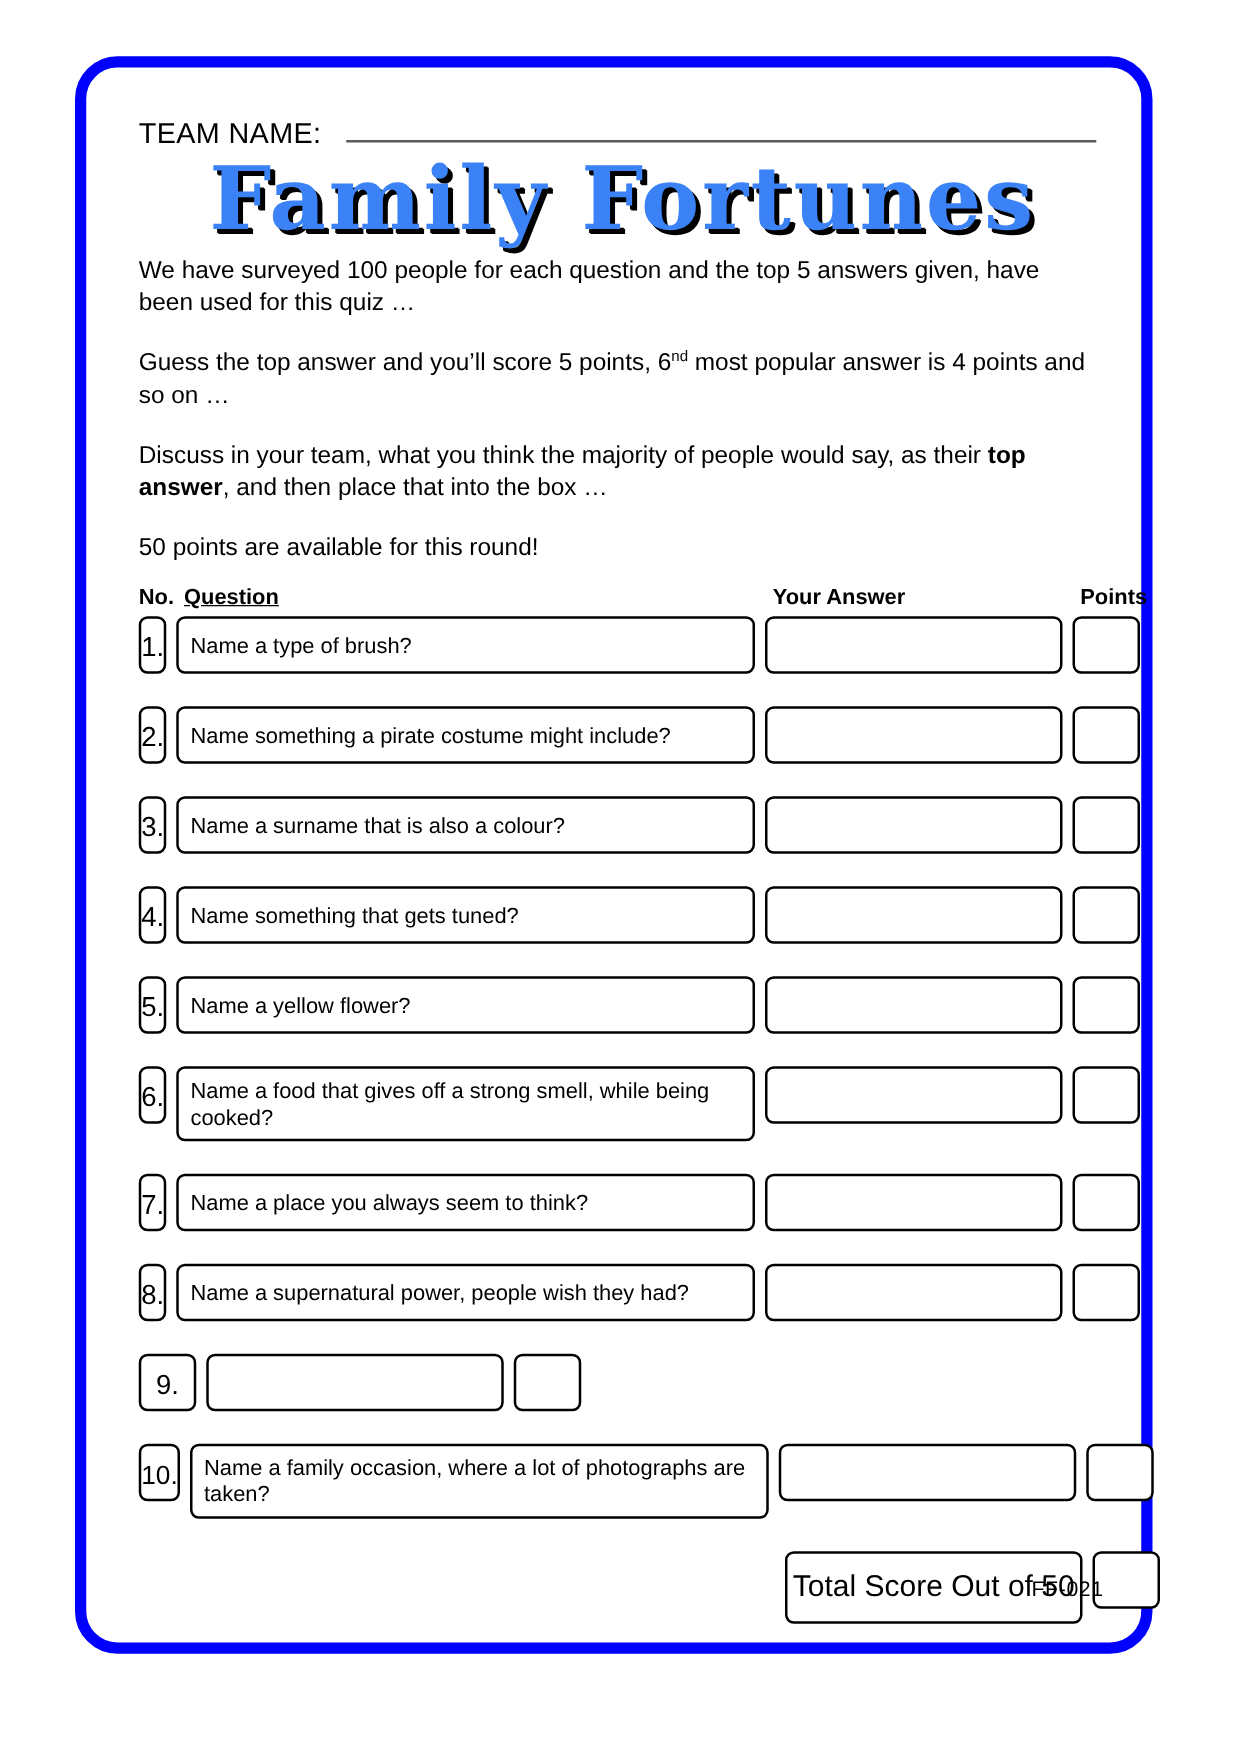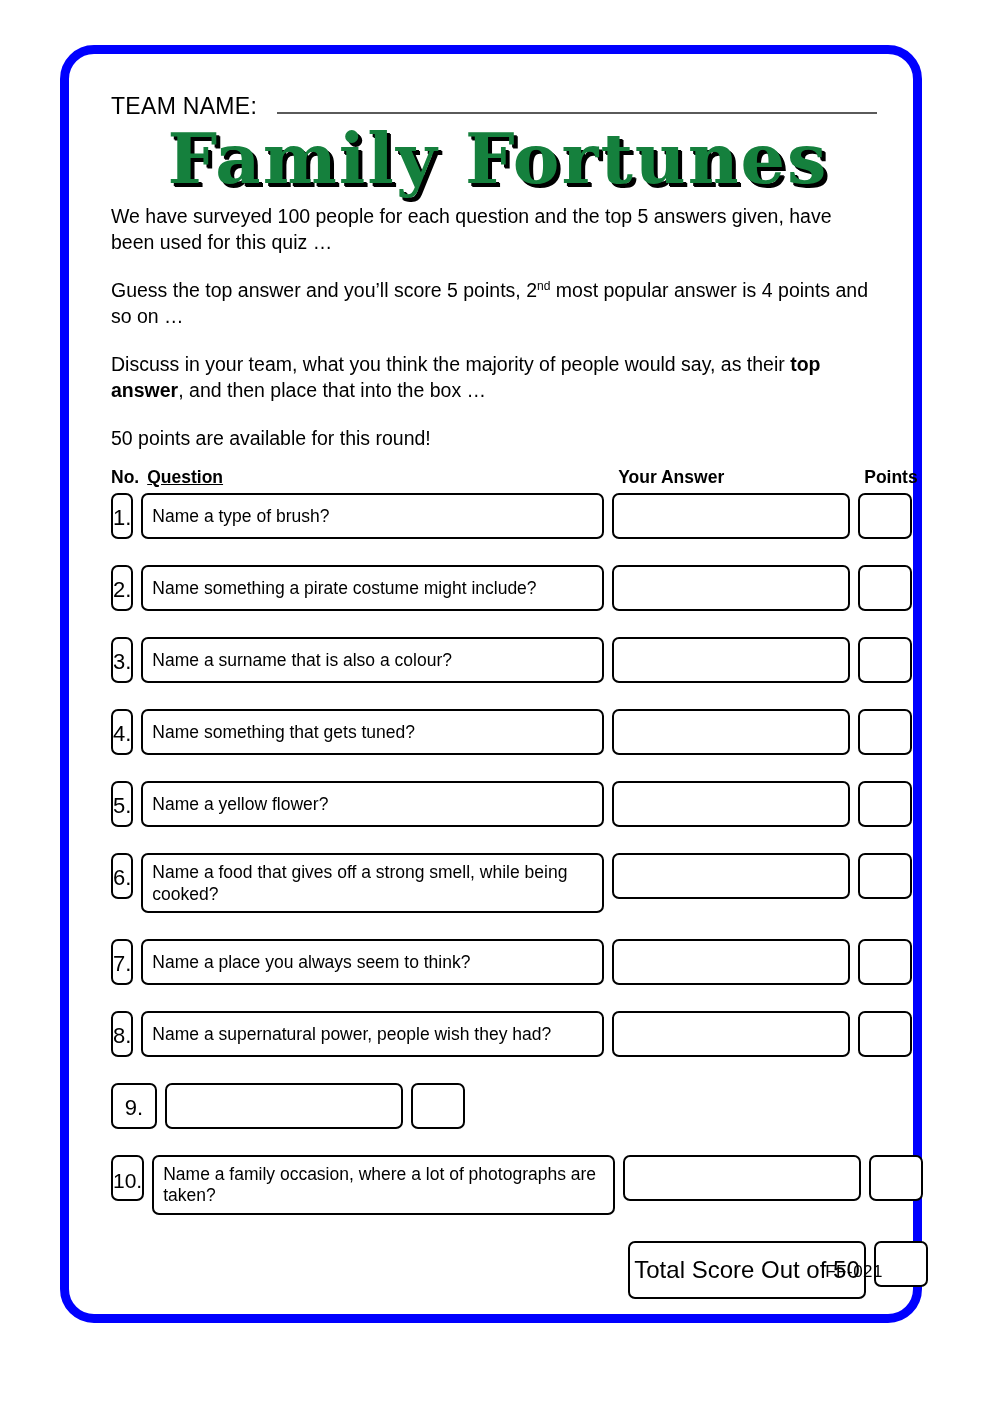--- a/index.html
+++ b/index.html
@@ -63,21 +63,21 @@
 
   
   .title {
     font-family: "DejaVu Serif", serif;
     font-weight: bold;
     font-size: 70px;
     line-height: 1.0;
     letter-spacing: 2px;
     text-align: center;
     margin: 6px 0 2px 0;
-    color: #15803d;
+    color: #3b82f6;
     text-shadow:
        3px 3px 0 #000000,
        4px 4px 0 #000000,
       -1px -1px 0 #ffffff,
        1px -1px 0 #ffffff,
       -1px  1px 0 #ffffff;
     white-space: nowrap;
   }
 
   
@@ -193,21 +193,21 @@
 
     <div class="teamname-row">
       <span class="teamname-label">TEAM NAME:</span>
       <span class="teamname-rule"></span>
     </div>
 
     <div class="title">Family Fortunes</div>
 
     <p class="intro">We have surveyed 100 people for each question and the top 5 answers given, have been used for this quiz …</p>
 
-    <p class="intro"><span>Guess the top answer and you’ll score 5 points, 2</span><sup>nd</sup><span> most popular answer is 4 points and so on …</span></p>
+    <p class="intro"><span>Guess the top answer and you’ll score 5 points, 6</span><sup>nd</sup><span> most popular answer is 4 points and so on …</span></p>
 
     <p class="intro"><span>Discuss in your team, what you think the majority of people would say, as their </span><b>top answer</b><span>, and then place that into the box …</span></p>
 
     <p class="intro last">50 points are available for this round!</p>
 
     <div class="col-headers">
       <div class="h-no">No.</div>
       <div class="h-question">Question</div>
       <div class="h-answer">Your Answer</div>
       <div class="h-points">Points</div>

